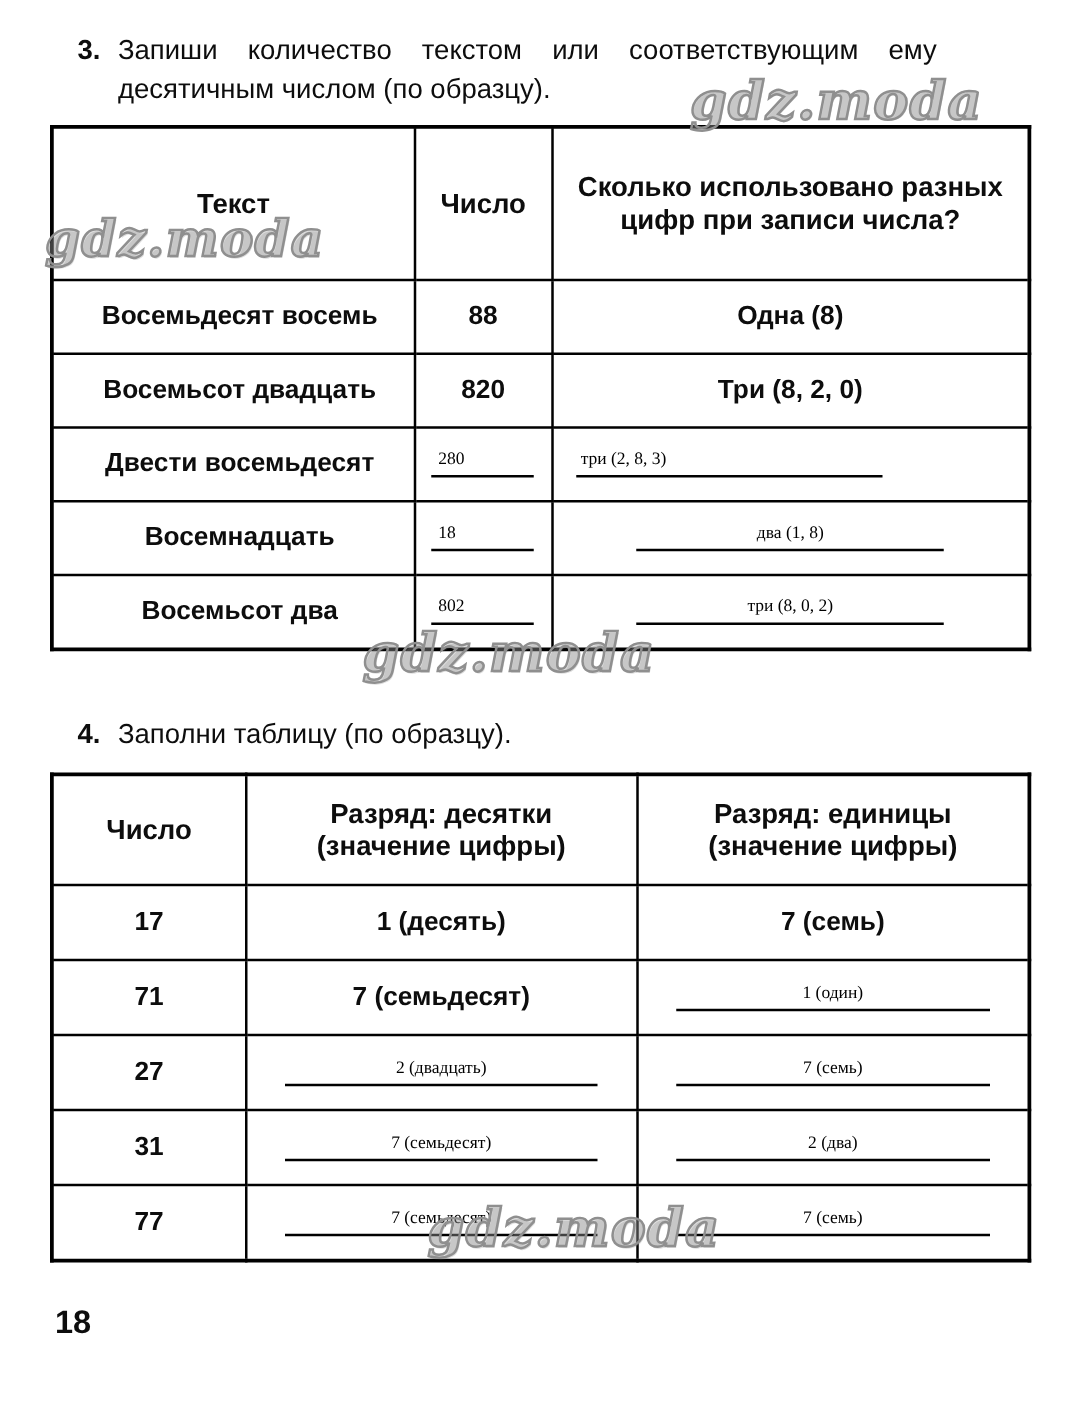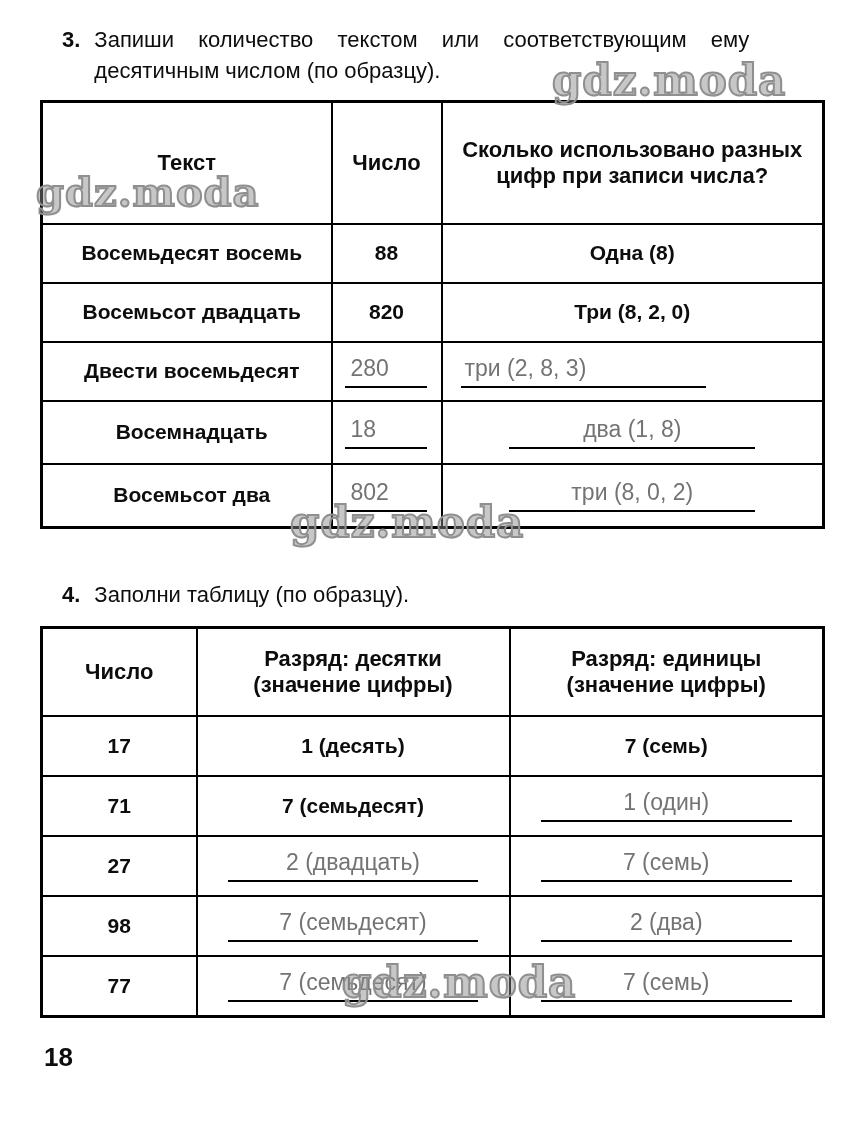--- a/index.html
+++ b/index.html
@@ -20,39 +20,40 @@
   th, td { border:2px solid #000; padding:2px 4px; }
   .t1, .t2 { width:782px; border:3px solid #000; }
 
   .t1 { margin-top:14px; }
   .t1 .head { height:122px; }
   .t1 .head th { font-size:22px; font-weight:700; padding:6px 18px; }
   .t1 td { height:53px; font-size:21px; vertical-align:middle; }
   .t1 .txt { font-weight:700; text-align:center; padding-left:14px; }
   .printed { font-weight:700; text-align:center;border-radius:17px; }
 
-  .hw { font-family:Liberation Sans, sans-serif; font-weight:400; font-size:23px; color:#737373; }
+  .hw { font-family:Liberation Serif, serif; font-weight:400; font-size:14px; color:#000000; }
   .uline { display:block; border-bottom:2px solid #000; padding:0 4px 4px 4px; }
   .num-line { margin:0 10px 0 8px; text-align:left; padding-left:6px; }
   .ans-line-left { width:64%; margin-left:14px; margin-right:auto; text-align:left; }
   .ans-line-center { width:64%; margin:12px auto; text-align:center; }
 
   .t2 { margin-top:16px; }
   .t2 .head { height:88px; }
   .t2 .head th { font-size:22px; font-weight:700; padding:6px 14px; }
   .t2 td { height:54px; font-size:21px; text-align:center; vertical-align:middle; }
   .t2 .uline { width:80%; margin:0 auto; }
 
   
   .watermark {
     position:absolute; z-index:5; pointer-events:none;
     font-family:"DejaVu Serif", serif; font-weight:700; font-size:42px; letter-spacing:1px;
     color:rgba(150,150,150,0.30);
     -webkit-text-stroke:2px #8f8f8f;
     text-shadow:1px 1px 0 rgba(120,120,120,0.25);
+    font-style:italic;
   }
   .wm1 { left:552px; top:56px; }
   .wm2 { left:36px;  top:168px; font-size:40px; }
   .wm3 { left:290px; top:498px; }
   .wm4 { left:342px; top:958px; }
 
   
   .page-number { position:absolute; left:44px; top:1042px; font-size:26px; font-weight:700; }
 </style>
 </head>
@@ -154,21 +155,21 @@
     <tr>
       <td class="printed">27</td>
       <td>
         <span class="hw uline">2 (двадцать)</span>
       </td>
       <td>
         <span class="hw uline">7 (семь)</span>
       </td>
     </tr>
     <tr>
-      <td class="printed">98</td>
+      <td class="printed">31</td>
       <td>
         <span class="hw uline">7 (семьдесят)</span>
       </td>
       <td>
         <span class="hw uline">2 (два)</span>
       </td>
     </tr>
     <tr>
       <td class="printed">77</td>
       <td>

